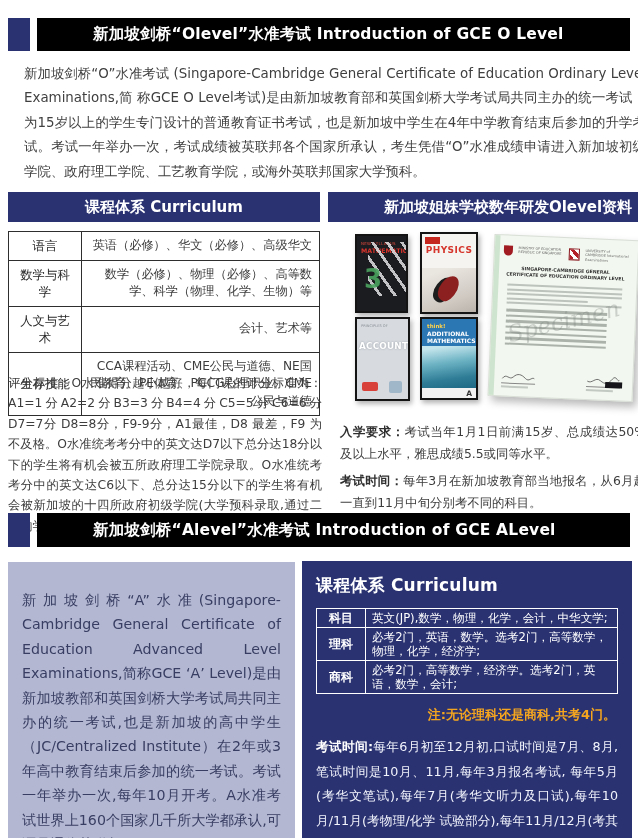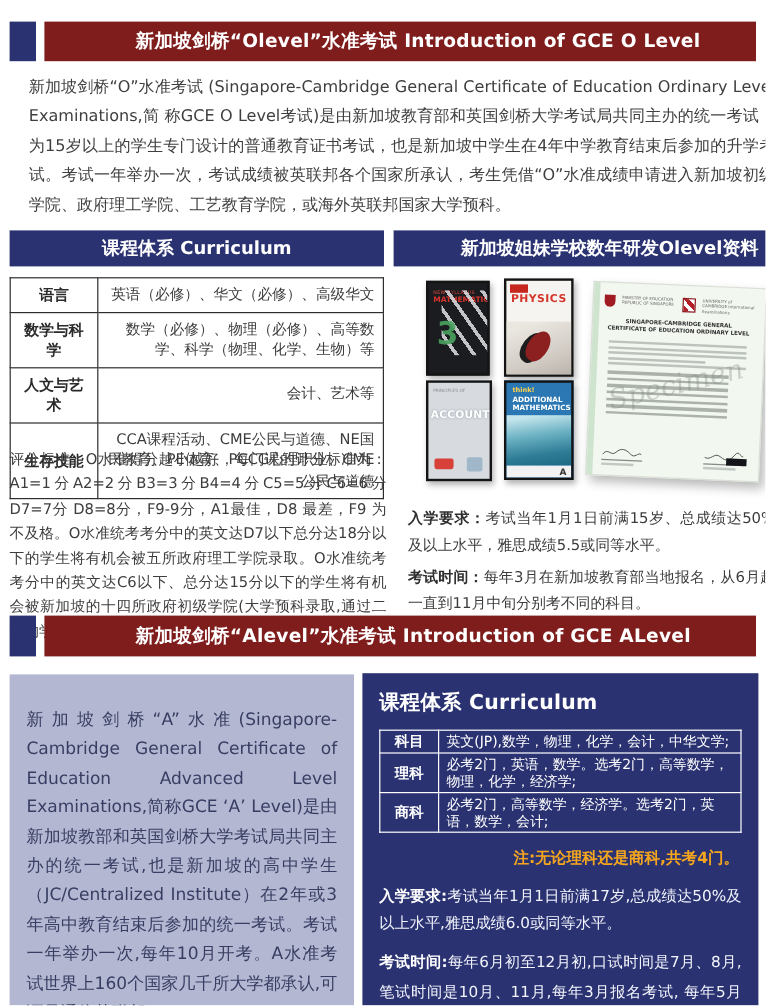--- a/index.html
+++ b/index.html
@@ -3,37 +3,37 @@
 <meta charset="utf-8">
 <style>
   html,body{margin:0;padding:0;}
   .page{
     position:relative;width:638px;height:838px;background:#ffffff;overflow:hidden;
     font-family:"DejaVu Sans",sans-serif;
   }
   
   .banner{position:absolute;left:8px;width:622px;display:flex;gap:7px;}
   .banner-chip{width:22px;background:#2a3272;}
-  .banner-main{flex:1;background:#7f1d1d;color:#fff;font-weight:bold;font-size:15.5px;
-    display:flex;align-items:center;padding-left:76px;letter-spacing:.2px;}
+  .banner-main{flex:1;background:#000000;color:#fff;font-weight:bold;font-size:15.5px;
+    display:flex;align-items:center;padding-left:56px;letter-spacing:.2px;}
   #banner-olevel{top:18px;height:33px;}
   #banner-alevel{top:513px;height:34px;}
   
   .intro{position:absolute;top:62px;left:24px;width:622px;margin:0;
     font-size:13.4px;line-height:24.4px;text-align:justify;color:#3f3f3f;}
   
   .subheader{position:absolute;top:192px;height:30px;background:#2a3272;color:#fff;
     font-weight:bold;font-size:15px;display:flex;align-items:center;justify-content:center;}
   #subheader-curriculum{left:8px;width:312px;}
   #subheader-materials{left:328px;width:304px;padding-left:28px;}
   
   .otable{position:absolute;top:231px;left:8px;width:312px;border-collapse:collapse;
     font-size:12.2px;color:#3c3c3c;}
   .otable th,.otable td{border:1.6px solid #2e2e2e;padding:5px 7px;line-height:17.5px;}
-  .otable th{width:58px;text-align:center;font-weight:bold;color:#2a2a2a;font-size:12.4px;margin-left:20px;}
+  .otable th{width:58px;text-align:center;font-weight:normal;color:#2a2a2a;font-size:12.4px;margin-left:20px;}
   .otable td{text-align:right;}
   
   .grading{position:absolute;top:373px;left:8px;width:314px;margin:0;
     font-size:12.3px;line-height:20.4px;text-align:justify;color:#3d3d3d;}
   
   .materials{position:absolute;top:228px;left:328px;width:304px;height:178px;}
   .book{position:absolute;border:2px solid #141414;box-sizing:border-box;overflow:hidden;
     box-shadow:2px 3px 5px rgba(0,0,0,.30);}
   #book-math{left:27px;top:6px;width:53px;height:79px;background:#1b1c20;}
   .b1-series{color:#e2493b;font-size:4px;margin:5px 4px 0;letter-spacing:.3px;}
@@ -246,17 +246,16 @@
         <th>理科</th>
         <td>必考2门，英语，数学。选考2门，高等数学，物理，化学，经济学;</td>
       </tr>
       <tr>
         <th>商科</th>
         <td>必考2门，高等数学，经济学。选考2门，英语，数学，会计;</td>
       </tr>
     </tbody>
       </table>
     <div class="anote">注:无论理科还是商科,共考4门。</div>
-    <p class="areq" id="areq-admission"><b>入学要求:</b><span>考试当年1月1日前满17岁,总成绩达50%及以上水平,雅思成绩6.0或同等水平。</span></p>
     <p class="areq" id="areq-schedule"><b>考试时间:</b><span>每年6月初至12月初,口试时间是7月、8月,笔试时间是10月、11月,每年3月报名考试, 每年5月(考华文笔试),每年7月(考华文听力及口试),每年10月/11月(考物理/化学 试验部分),每年11月/12月(考其他科目)(以新加坡教育部网站公布的时间为准)。</span></p>
   </div>
 
 </div>
 
 </body></html>

